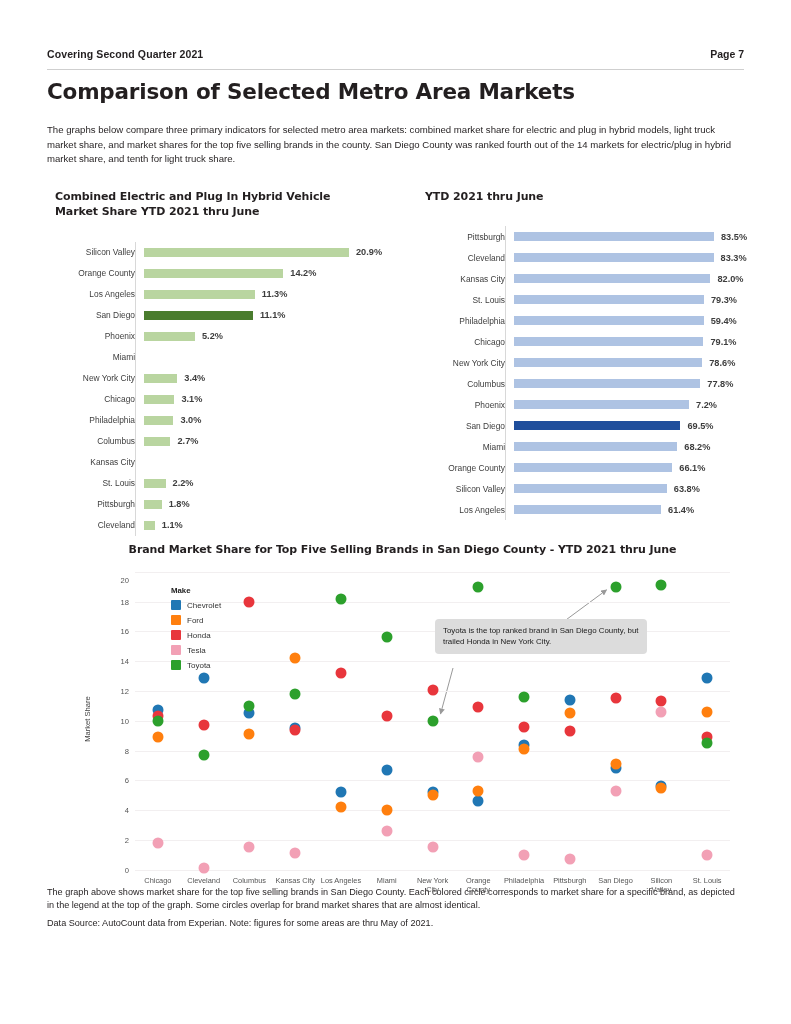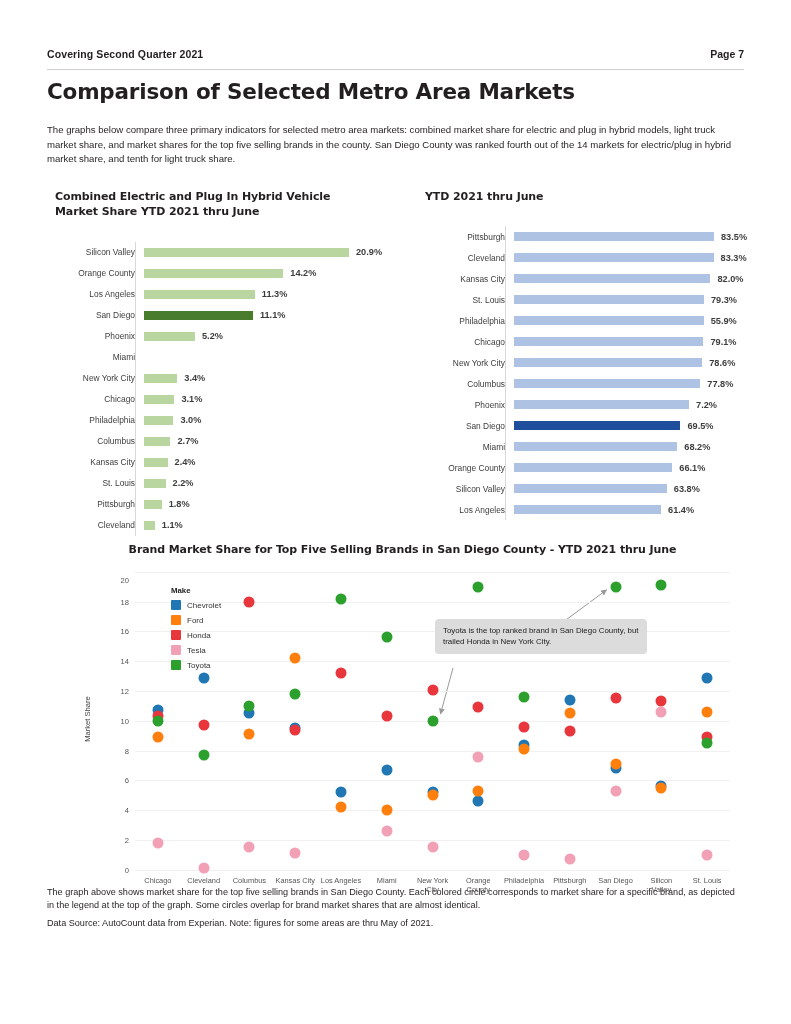--- a/index.html
+++ b/index.html
@@ -167,24 +167,20 @@
           </div>
           <div class="bc-row">
             <div class="bc-cat">Columbus</div>
             <div class="bc-barwrap">
               <div class="bc-bar" style="width: 26.4833px; background: rgb(185, 213, 160);"></div>
               <div class="bc-val">2.7%</div>
             </div>
           </div>
           <div class="bc-row">
             <div class="bc-cat">Kansas City</div>
-            <div class="bc-barwrap">
-              <div class="bc-bar" style="width: 23.5407px; background: rgb(185, 213, 160);"></div>
-              <div class="bc-val">2.4%</div>
-            </div>
           </div>
           <div class="bc-row">
             <div class="bc-cat">St. Louis</div>
             <div class="bc-barwrap">
               <div class="bc-bar" style="width: 21.5789px; background: rgb(185, 213, 160);"></div>
               <div class="bc-val">2.2%</div>
             </div>
           </div>
           <div class="bc-row">
             <div class="bc-cat">Pittsburgh</div>
@@ -234,21 +230,21 @@
             <div class="bc-cat">St. Louis</div>
             <div class="bc-barwrap">
               <div class="bc-bar" style="width: 189.94px; background: rgb(174, 195, 227);"></div>
               <div class="bc-val">79.3%</div>
             </div>
           </div>
           <div class="bc-row">
             <div class="bc-cat">Philadelphia</div>
             <div class="bc-barwrap">
               <div class="bc-bar" style="width: 189.701px; background: rgb(174, 195, 227);"></div>
-              <div class="bc-val">55.9%</div>
+              <div class="bc-val">59.4%</div>
             </div>
           </div>
           <div class="bc-row">
             <div class="bc-cat">Chicago</div>
             <div class="bc-barwrap">
               <div class="bc-bar" style="width: 189.461px; background: rgb(174, 195, 227);"></div>
               <div class="bc-val">79.1%</div>
             </div>
           </div>
           <div class="bc-row">

